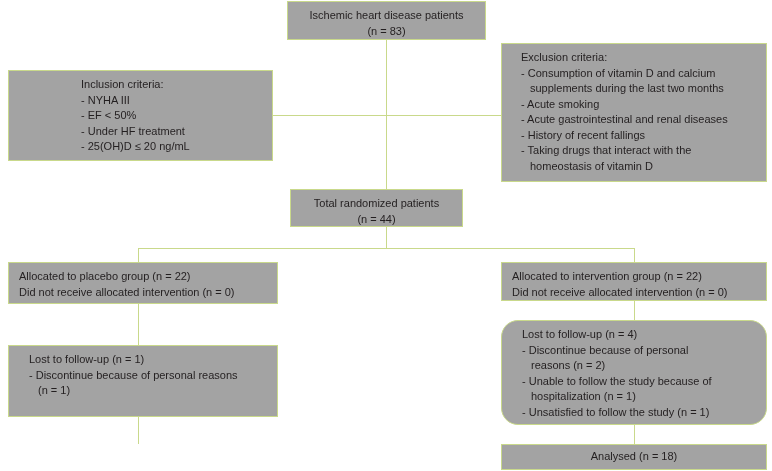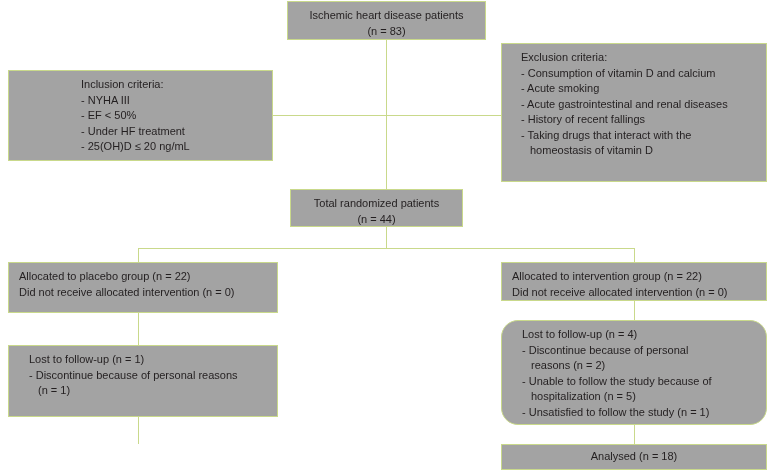--- a/index.html
+++ b/index.html
@@ -70,54 +70,55 @@
     <span class="ln">Inclusion criteria:</span>
     <span class="ln">- NYHA III</span>
     <span class="ln">- EF &lt; 50%</span>
     <span class="ln">- Under HF treatment</span>
     <span class="ln">- 25(OH)D ≤ 20 ng/mL</span>
   </div>
 
   <div class="box" style="left:501px; top:43px; width:266px; height:139px; padding-left:19px;">
     <span class="ln">Exclusion criteria:</span>
     <span class="ln">- Consumption of vitamin D and calcium</span>
+    <span class="ln ind2">supplements during the last two months</span>
     <span class="ln">- Acute smoking</span>
     <span class="ln">- Acute gastrointestinal and renal diseases</span>
     <span class="ln">- History of recent fallings</span>
     <span class="ln">- Taking drugs that interact with the</span>
     <span class="ln ind2">homeostasis of vitamin D</span>
   </div>
 
   <div class="box center" style="left:290px; top:189px; width:173px; height:38px;">
     <span class="ln">Total randomized patients</span>
     <span class="ln">(n = 44)</span>
   </div>
 
-  <div class="box" style="left:8px; top:262px; width:270px; height:51px; padding-left:10px;">
+  <div class="box" style="left:8px; top:262px; width:270px; height:42px; padding-left:10px;">
     <span class="ln">Allocated to placebo group (n = 22)</span>
     <span class="ln">Did not receive allocated intervention (n = 0)</span>
   </div>
 
   <div class="box" style="left:501px; top:262px; width:266px; height:39px; padding-left:10px;">
     <span class="ln">Allocated to intervention group (n = 22)</span>
     <span class="ln">Did not receive allocated intervention (n = 0)</span>
   </div>
 
   <div class="box" style="left:8px; top:345px; width:270px; height:72px; padding-left:20px;">
     <span class="ln">Lost to follow-up (n = 1)</span>
     <span class="ln">- Discontinue because of personal reasons</span>
     <span class="ln ind2">(n = 1)</span>
   </div>
 
   <div class="box" style="left:501px; top:320px; width:266px; height:105px; padding-left:20px;border-radius:17px;">
     <span class="ln">Lost to follow-up (n = 4)</span>
     <span class="ln">- Discontinue because of personal</span>
     <span class="ln ind2">reasons (n = 2)</span>
     <span class="ln">- Unable to follow the study because of</span>
-    <span class="ln ind2">hospitalization (n = 5)</span>
+    <span class="ln ind2">hospitalization (n = 1)</span>
     <span class="ln">- Unsatisfied to follow the study (n = 1)</span>
   </div>
 
 
   <div class="box center vcenter" style="left:501px; top:444px; width:266px; height:26px;">
     <span class="ln">Analysed (n = 18)</span>
   </div>
 
 </div>
 

